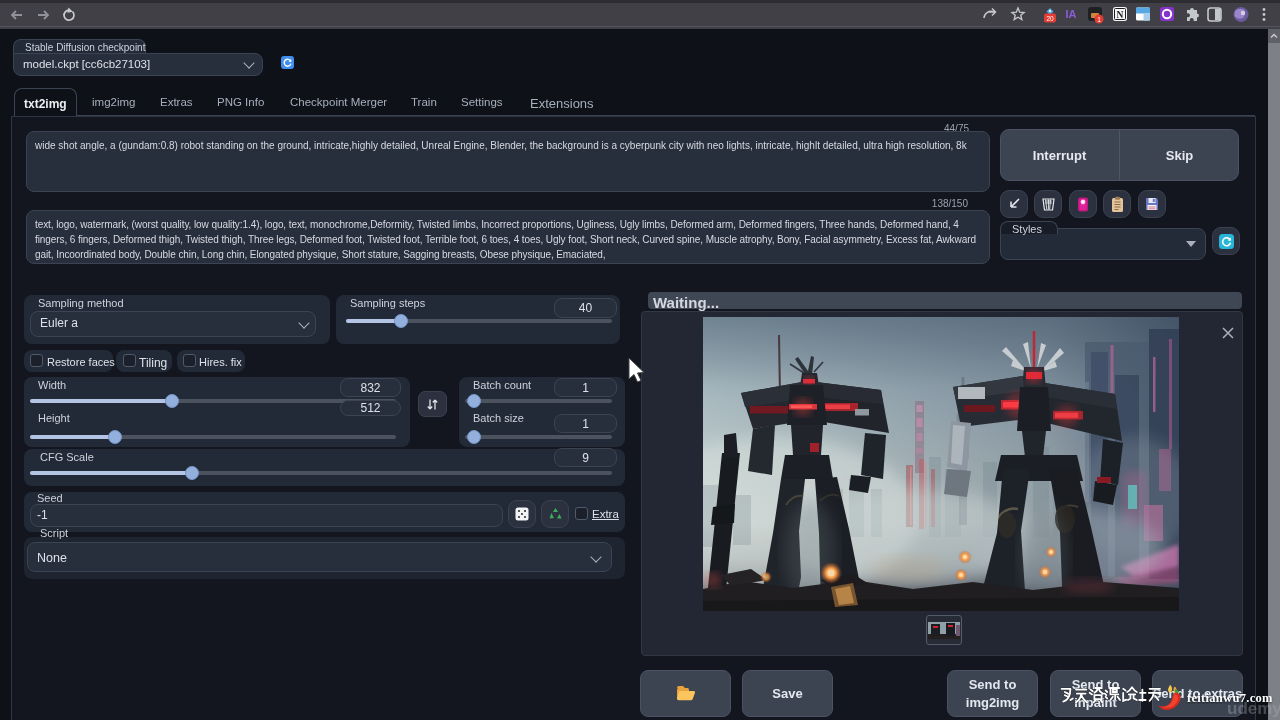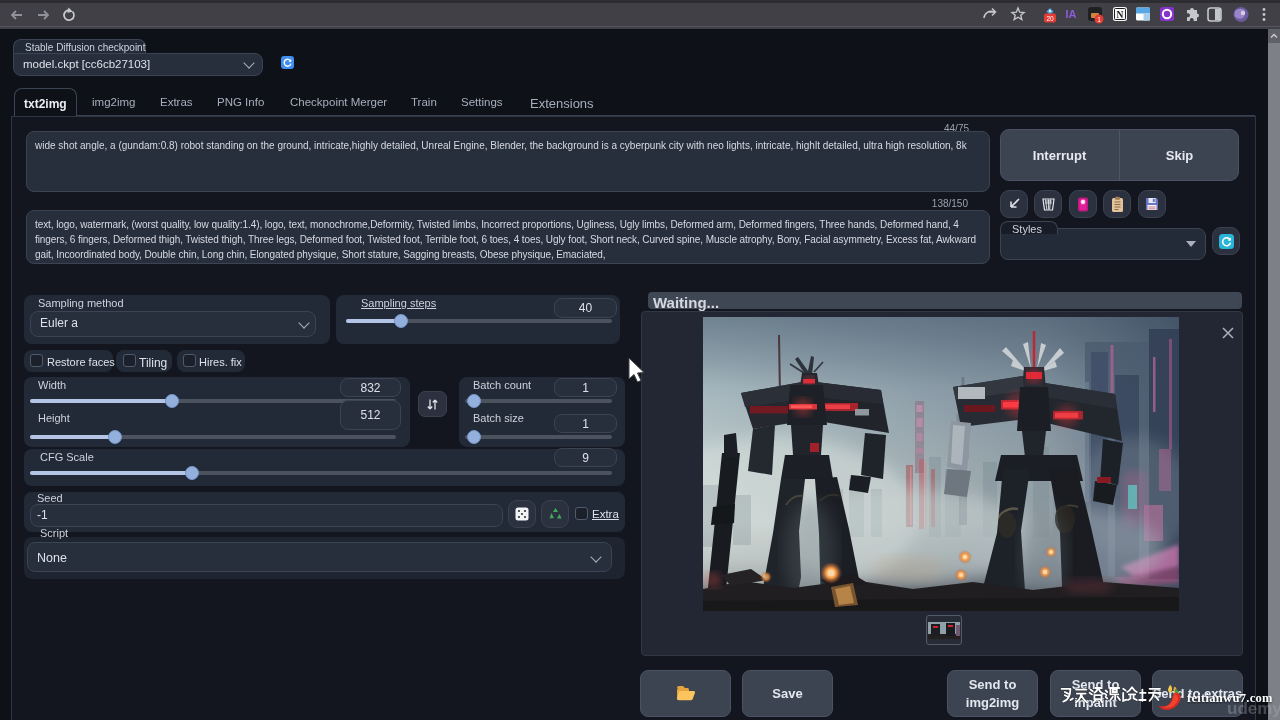--- a/index.html
+++ b/index.html
@@ -186,21 +186,21 @@
       </svg>
     </div>
 
 <div class="block" style="left:24px;top:295px;width:306px;height:49px;"></div>
 <div class="lbl" style="left:38px;top:297px;">Sampling method</div>
 <div class="input" style="left:30px;top:311px;width:286px;height:26px;"></div>
 <div class="abs val" style="left:40px;top:316px;font-size:12px;">Euler a</div>
 <div class="chev" style="left:300px;top:319px;"></div>
 
 <div class="block" style="left:336px;top:295px;width:284px;height:49px;"></div>
-<div class="lbl" style="left:361px;top:297px;text-decoration:underline;">Sampling steps</div>
+<div class="lbl" style="left:350px;top:297px;">Sampling steps</div>
 <div class="numbox" style="left:554px;top:298px;width:63px;height:20px;">40</div>
 <div class="track" style="left:346px;top:319px;width:266px;"></div>
 <div class="fill" style="left:346px;top:319px;width:55px;"></div>
 <div class="thumb" style="left:394px;top:314px;"></div>
 
 <div class="block" style="left:24px;top:350px;width:89px;height:22px;"></div>
 <div class="cb" style="left:30px;top:354px;"></div>
 <div class="abs" style="left:47px;top:356px;font-size:11px;color:#dde1e9;">Restore faces</div>
 <div class="block" style="left:116px;top:350px;width:56px;height:22px;"></div>
 <div class="cb" style="left:123px;top:354px;"></div>
@@ -209,21 +209,21 @@
 <div class="cb" style="left:183px;top:354px;"></div>
 <div class="abs" style="left:199px;top:356px;font-size:11px;color:#dde1e9;">Hires. fix</div>
 
 <div class="block" style="left:24px;top:377px;width:386px;height:70px;"></div>
 <div class="lbl" style="left:38px;top:379px;">Width</div>
 <div class="numbox" style="left:340px;top:378px;width:61px;height:19px;">832</div>
 <div class="track" style="left:30px;top:399px;width:366px;"></div>
 <div class="fill" style="left:30px;top:399px;width:142px;"></div>
 <div class="thumb" style="left:165px;top:394px;"></div>
 <div class="lbl" style="left:38px;top:412px;">Height</div>
-<div class="numbox" style="left:340px;top:400px;width:61px;height:30px;">512</div>
+<div class="numbox" style="left:340px;top:400px;width:61px;height:16px;">512</div>
 <div class="track" style="left:30px;top:435px;width:366px;"></div>
 <div class="fill" style="left:30px;top:435px;width:85px;"></div>
 <div class="thumb" style="left:108px;top:430px;"></div>
 
 <div class="sbtn" style="left:418px;top:391px;width:29px;height:26px;border-radius:7px;">
       <svg width="13" height="13" viewBox="0 0 13 13">
         <path d="M4 1.5 V11 M4 11 L1.8 8.5 M4 11 L6.2 8.5 M9 11.5 V2 M9 2 L6.8 4.5 M9 2 L11.2 4.5" stroke="#dfe3e9" stroke-width="1.3" fill="none"></path>
       </svg>
     </div>
 

